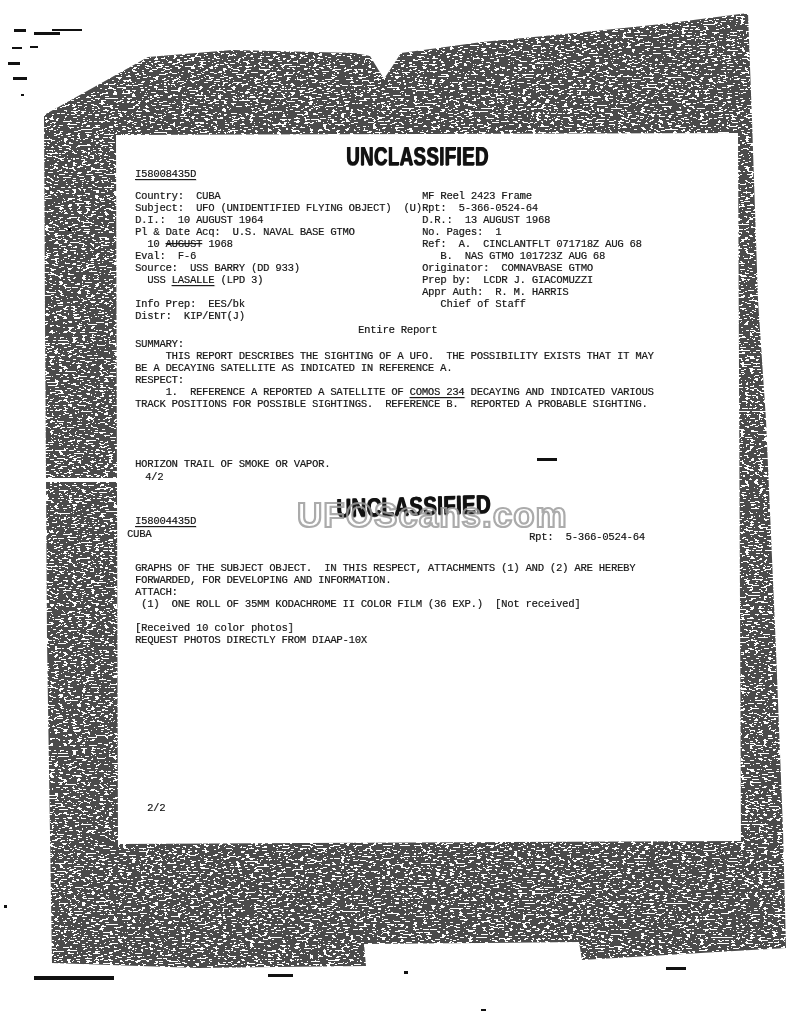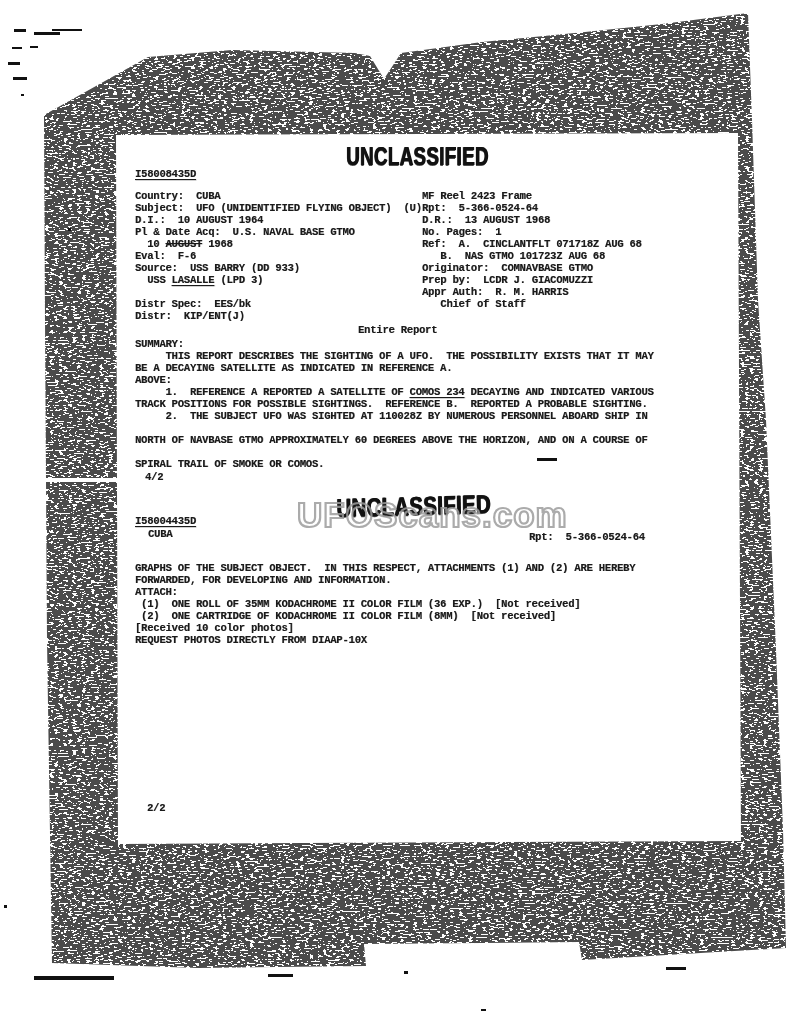--- a/index.html
+++ b/index.html
@@ -1,21 +1,21 @@
 <!DOCTYPE html>
 <html><head>
 <meta charset="utf-8">
 <style>
   html,body{margin:0;padding:0;background:#ffffff;}
   .canvas{position:relative;width:800px;height:1020px;background:#ffffff;overflow:hidden;
           font-family:"Liberation Mono", monospace;}
   .noise-svg{position:absolute;left:0;top:0;z-index:1;}
   
   .t{position:absolute;z-index:3;font-family:"Liberation Mono", monospace;
-     font-size:10.5px;font-weight:700;line-height:12px;white-space:pre;color:#1a1a1a;
+     font-size:10.5px;font-weight:400;line-height:12px;white-space:pre;color:#1a1a1a;
      text-shadow:0.4px 0.4px 0 rgba(26,26,26,0.5);letter-spacing:-0.2px;}
   .u{text-decoration:underline;text-underline-offset:1.5px;}
   .strike{text-decoration:line-through;}
   .idline{text-decoration:underline;text-underline-offset:2px;}
   
   .stamp{position:absolute;z-index:3;font-family:"Liberation Sans", sans-serif;
          font-weight:900;font-size:26px;color:#121212;transform-origin:left top;
          text-shadow:1px 0 0 #121212, 0 1px 0 rgba(18,18,18,0.75), -0.5px 0 0 rgba(18,18,18,0.5);
          letter-spacing:0.5px;white-space:pre;}
   .stamp1{left:346px;top:141px;transform:scaleX(0.72);}
@@ -88,56 +88,53 @@
   <div class="t idline" style="left:135px;top:168px">I58008435D</div>
 
   <div class="t" style="left:135px;top:190px">Country:  CUBA</div>
   <div class="t" style="left:135px;top:202px">Subject:  UFO (UNIDENTIFIED FLYING OBJECT)  (U)</div>
   <div class="t" style="left:135px;top:214px">D.I.:  10 AUGUST 1964</div>
   <div class="t" style="left:135px;top:226px">Pl &amp; Date Acq:  U.S. NAVAL BASE GTMO</div>
   <div class="t" style="left:135px;top:238px"><span>  10 </span><span class="strike">AUGUST</span><span> 1968</span></div>
   <div class="t" style="left:135px;top:250px">Eval:  F-6</div>
   <div class="t" style="left:135px;top:262px">Source:  USS BARRY (DD 933)</div>
   <div class="t" style="left:135px;top:274px"><span>  USS </span><span class="u">LASALLE</span><span> (LPD 3)</span></div>
-  <div class="t" style="left:135px;top:298px">Distr Spec:  EES/bk</div>
+  <div class="t" style="left:135px;top:298px">Info Prep:  EES/bk</div>
   <div class="t" style="left:135px;top:310px">Distr:  KIP/ENT(J)</div>
 
   <div class="t" style="left:422px;top:190px">MF Reel 2423 Frame</div>
   <div class="t" style="left:422px;top:202px">Rpt:  5-366-0524-64</div>
   <div class="t" style="left:422px;top:214px">D.R.:  13 AUGUST 1968</div>
   <div class="t" style="left:422px;top:226px">No. Pages:  1</div>
   <div class="t" style="left:422px;top:238px">Ref:  A.  CINCLANTFLT 071718Z AUG 68</div>
   <div class="t" style="left:422px;top:250px">   B.  NAS GTMO 101723Z AUG 68</div>
   <div class="t" style="left:422px;top:262px">Originator:  COMNAVBASE GTMO</div>
   <div class="t" style="left:422px;top:274px">Prep by:  LCDR J. GIACOMUZZI</div>
   <div class="t" style="left:422px;top:286px">Appr Auth:  R. M. HARRIS</div>
   <div class="t" style="left:422px;top:298px">   Chief of Staff</div>
 
   <div class="t" style="left:358px;top:324px">Entire Report</div>
   <div class="t" style="left:135px;top:338px">SUMMARY:</div>
   <div class="t" style="left:135px;top:350px">     THIS REPORT DESCRIBES THE SIGHTING OF A UFO.  THE POSSIBILITY EXISTS THAT IT MAY</div>
   <div class="t" style="left:135px;top:362px">BE A DECAYING SATELLITE AS INDICATED IN REFERENCE A.</div>
-  <div class="t" style="left:135px;top:374px">ABOVE:</div>
+  <div class="t" style="left:135px;top:374px">RESPECT:</div>
   <div class="t" style="left:135px;top:386px"><span>     1.  REFERENCE A REPORTED A SATELLITE OF </span><span class="u">COMOS 234</span><span> DECAYING AND INDICATED VARIOUS</span></div>
   <div class="t" style="left:135px;top:398px">TRACK POSITIONS FOR POSSIBLE SIGHTINGS.  REFERENCE B.  REPORTED A PROBABLE SIGHTING.</div>
-  <div class="t" style="left:135px;top:410px">     2.  THE SUBJECT UFO WAS SIGHTED AT 110028Z BY NUMEROUS PERSONNEL ABOARD SHIP IN</div>
-  <div class="t" style="left:135px;top:434px">NORTH OF NAVBASE GTMO APPROXIMATELY 60 DEGREES ABOVE THE HORIZON, AND ON A COURSE OF</div>
-  <div class="t" style="left:135px;top:458px">SPIRAL TRAIL OF SMOKE OR COMOS.</div>
+  <div class="t" style="left:135px;top:458px">HORIZON TRAIL OF SMOKE OR VAPOR.</div>
   <div class="t" style="left:145px;top:471px">4/2</div>
 
   <div class="stamp stamp2">UNCLASSIFIED</div>
   <div class="watermark">UFOScans.com</div>
 
   <div class="t idline" style="left:135px;top:515px">I58004435D</div>
-  <div class="t" style="left:148px;top:528px">CUBA</div>
+  <div class="t" style="left:127px;top:528px">CUBA</div>
   <div class="t" style="left:529px;top:531px">Rpt:  5-366-0524-64</div>
 
   <div class="t" style="left:135px;top:562px">GRAPHS OF THE SUBJECT OBJECT.  IN THIS RESPECT, ATTACHMENTS (1) AND (2) ARE HEREBY</div>
   <div class="t" style="left:135px;top:574px">FORWARDED, FOR DEVELOPING AND INFORMATION.</div>
   <div class="t" style="left:135px;top:586px">ATTACH:</div>
   <div class="t" style="left:135px;top:598px"> (1)  ONE ROLL OF 35MM KODACHROME II COLOR FILM (36 EXP.)  [Not received]</div>
-  <div class="t" style="left:135px;top:610px"> (2)  ONE CARTRIDGE OF KODACHROME II COLOR FILM (8MM)  [Not received]</div>
   <div class="t" style="left:135px;top:622px">[Received 10 color photos]</div>
   <div class="t" style="left:135px;top:634px">REQUEST PHOTOS DIRECTLY FROM DIAAP-10X</div>
 
   <div class="t" style="left:147px;top:802px">2/2</div>
 
 </div>
 
 </body></html>

